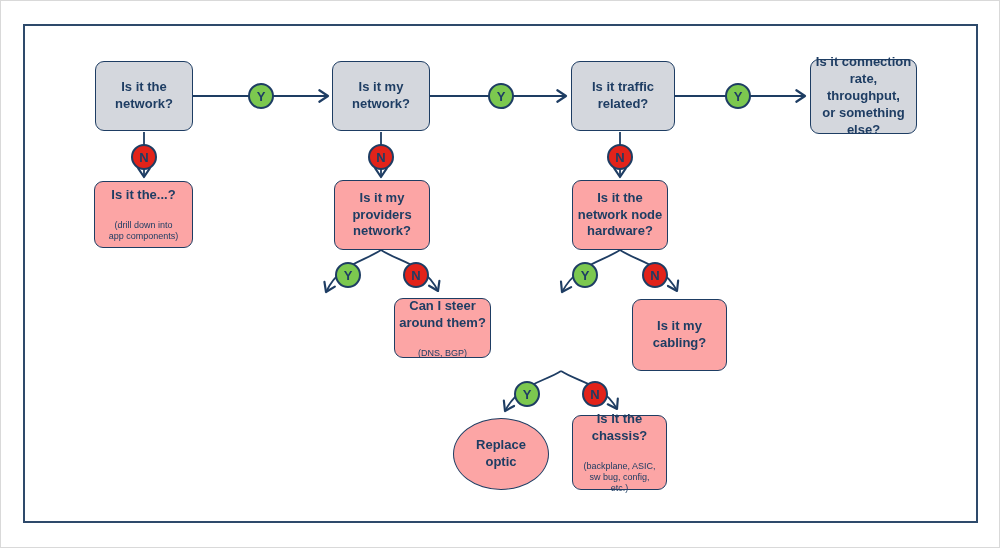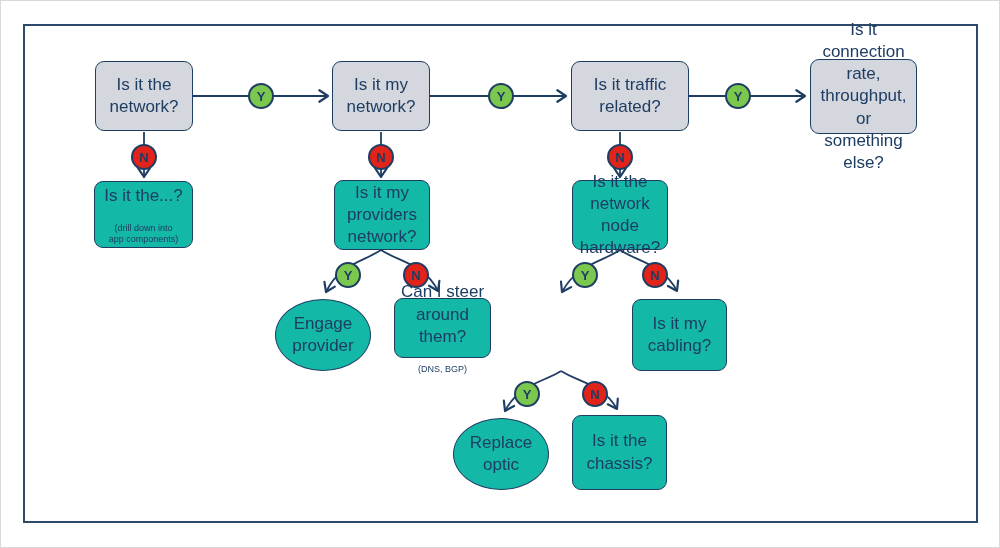--- a/index.html
+++ b/index.html
@@ -14,25 +14,25 @@
   }
   .frame{
     position:absolute;left:22px;top:23px;width:955px;height:499px;
     border:2px solid var(--frame);box-sizing:border-box;
   }
   .connectors{position:absolute;left:0;top:0;width:1000px;height:548px;}
   .node{
     position:absolute;box-sizing:border-box;
     display:flex;flex-direction:column;align-items:center;justify-content:center;
     text-align:center;border:1.5px solid var(--navy);border-radius:9px;
-    background:#14b8a6;color:var(--navy);padding:3px 4px;
+    background:#fca5a5;color:var(--navy);padding:3px 4px;
   }
   .node.gray{background:var(--grayfill);}
   .node.ellipse{border-radius:50%;}
-  .title{font-weight:400;font-size:17px;line-height:1.3;white-space:pre-line;}
+  .title{font-weight:700;font-size:13px;line-height:1.3;white-space:pre-line;}
   .sub{font-size:9px;line-height:1.2;margin-top:16px;white-space:pre-line;}
   .badge{
     position:absolute;width:22px;height:22px;border:2px solid var(--navy);
     border-radius:50%;display:flex;align-items:center;justify-content:center;
     font-weight:700;font-size:13px;color:var(--navy);box-sizing:content-box;
     background:#fff;
   }
   .badge.yes{background:var(--green);}
   .badge.no{background:var(--red);}
 </style>
@@ -65,21 +65,21 @@
   </svg>
 
   <div class="node gray" style="left:94px;top:60px;width:98px;height:70px">
     <div class="title">Is it the
 network?</div>
   </div>
   <div class="node gray" style="left:331px;top:60px;width:98px;height:70px">
     <div class="title">Is it my
 network?</div>
   </div>
-  <div class="node gray" style="left:570px;top:60px;width:118px;height:70px">
+  <div class="node gray" style="left:570px;top:60px;width:104px;height:70px">
     <div class="title">Is it traffic
 related?</div>
   </div>
   <div class="node gray" style="left:809px;top:58px;width:107px;height:75px">
     <div class="title">Is it connection
 rate, throughput,
 or something
 else?</div>
   </div>
 
@@ -92,41 +92,40 @@
     <div class="title">Is it my
 providers
 network?</div>
   </div>
   <div class="node" style="left:571px;top:179px;width:96px;height:70px">
     <div class="title">Is it the
 network node
 hardware?</div>
   </div>
 
-  <div class="node ellipse" style="left:274px;top:298px;width:96px;height:72px">
-    <div class="title">Engage
-provider</div>
-  </div>
   <div class="node" style="left:393px;top:297px;width:97px;height:60px">
     <div class="title">Can I steer
 around them?</div>
     <div class="sub">(DNS, BGP)</div>
   </div>
   <div class="node" style="left:631px;top:298px;width:95px;height:72px">
     <div class="title">Is it my
 cabling?</div>
   </div>
 
   <div class="node ellipse" style="left:452px;top:417px;width:96px;height:72px">
     <div class="title">Replace
 optic</div>
   </div>
   <div class="node" style="left:571px;top:414px;width:95px;height:75px">
     <div class="title">Is it the
 chassis?</div>
+    <div class="sub">(backplane, ASIC,
+sw bug, config,
+etc.)</div>
   </div>
 
   <div class="badge yes" style="left:247px;top:82px">Y</div>
   <div class="badge yes" style="left:487px;top:82px">Y</div>
   <div class="badge yes" style="left:724px;top:82px">Y</div>
   <div class="badge no" style="left:130px;top:143px">N</div>
   <div class="badge no" style="left:367px;top:143px">N</div>
   <div class="badge no" style="left:606px;top:143px">N</div>
   <div class="badge yes" style="left:334px;top:261px">Y</div>
   <div class="badge no" style="left:402px;top:261px">N</div>

